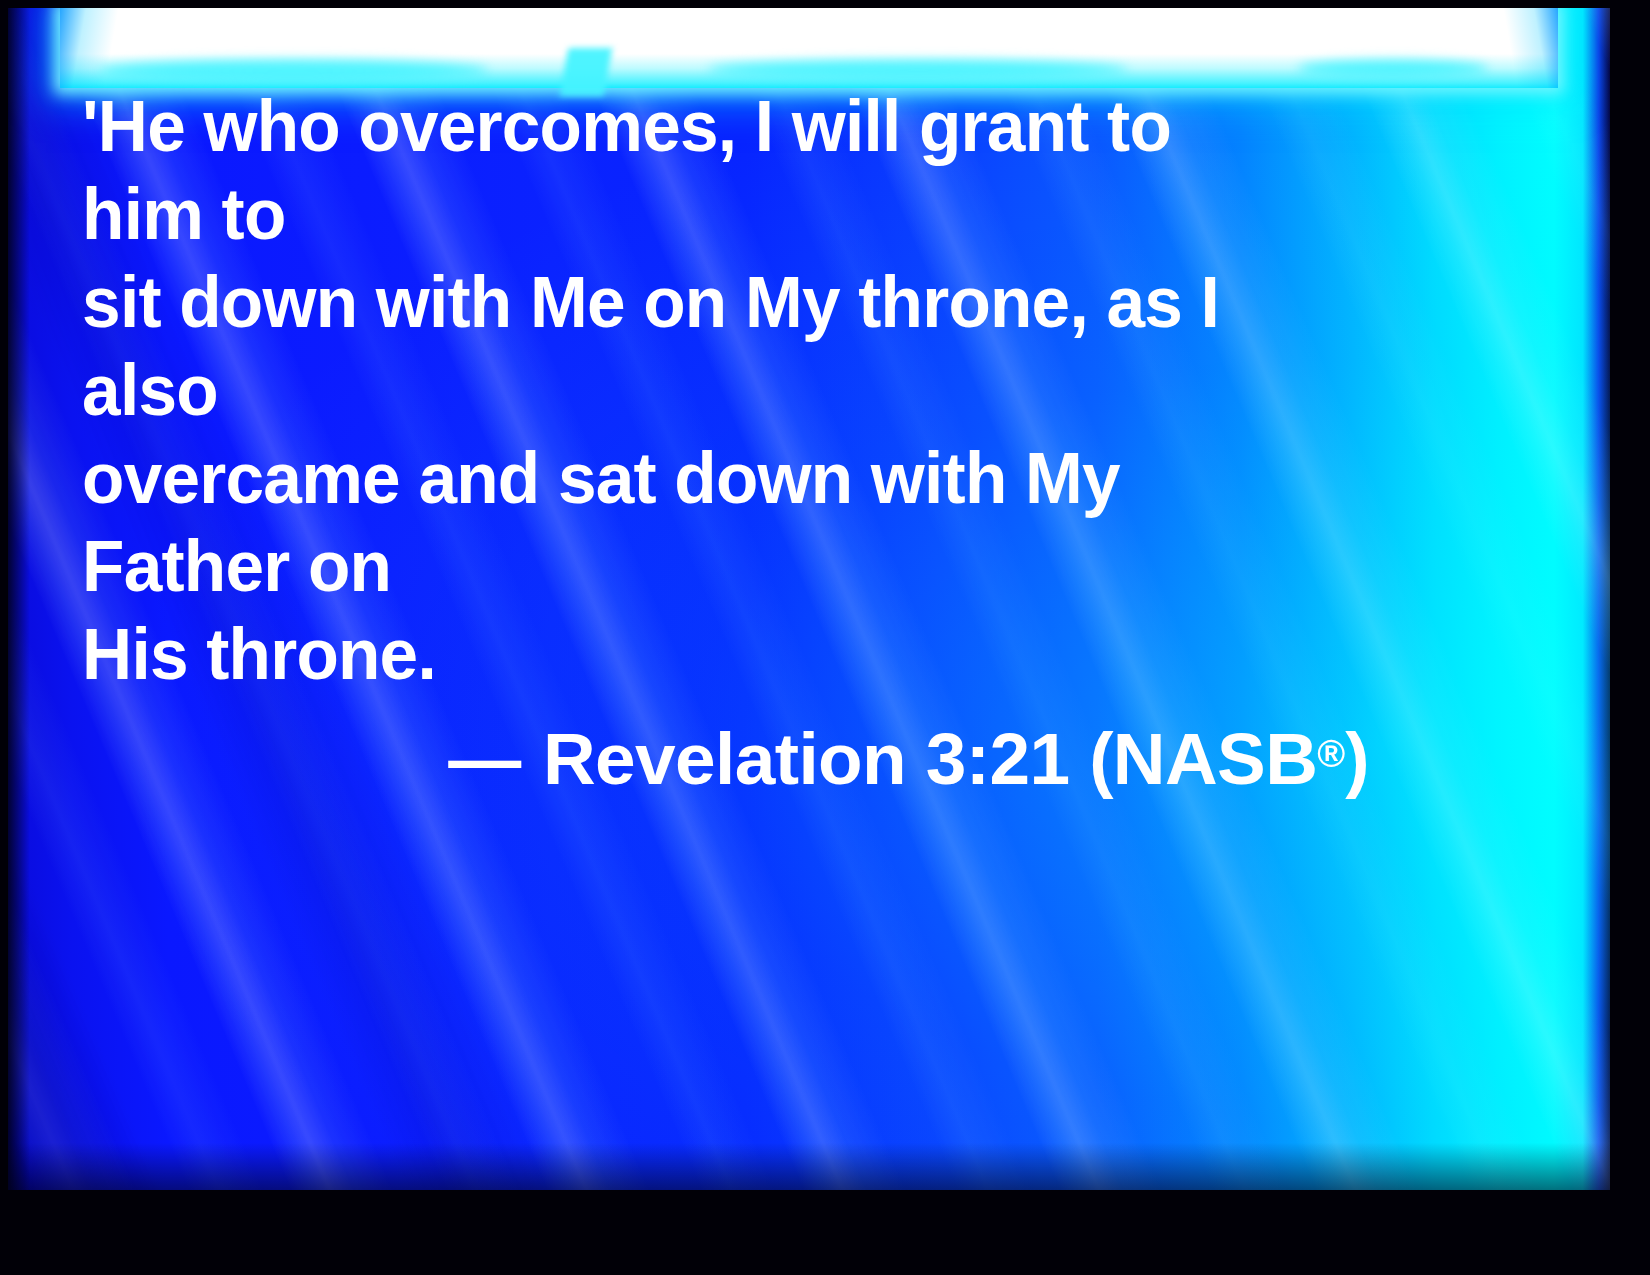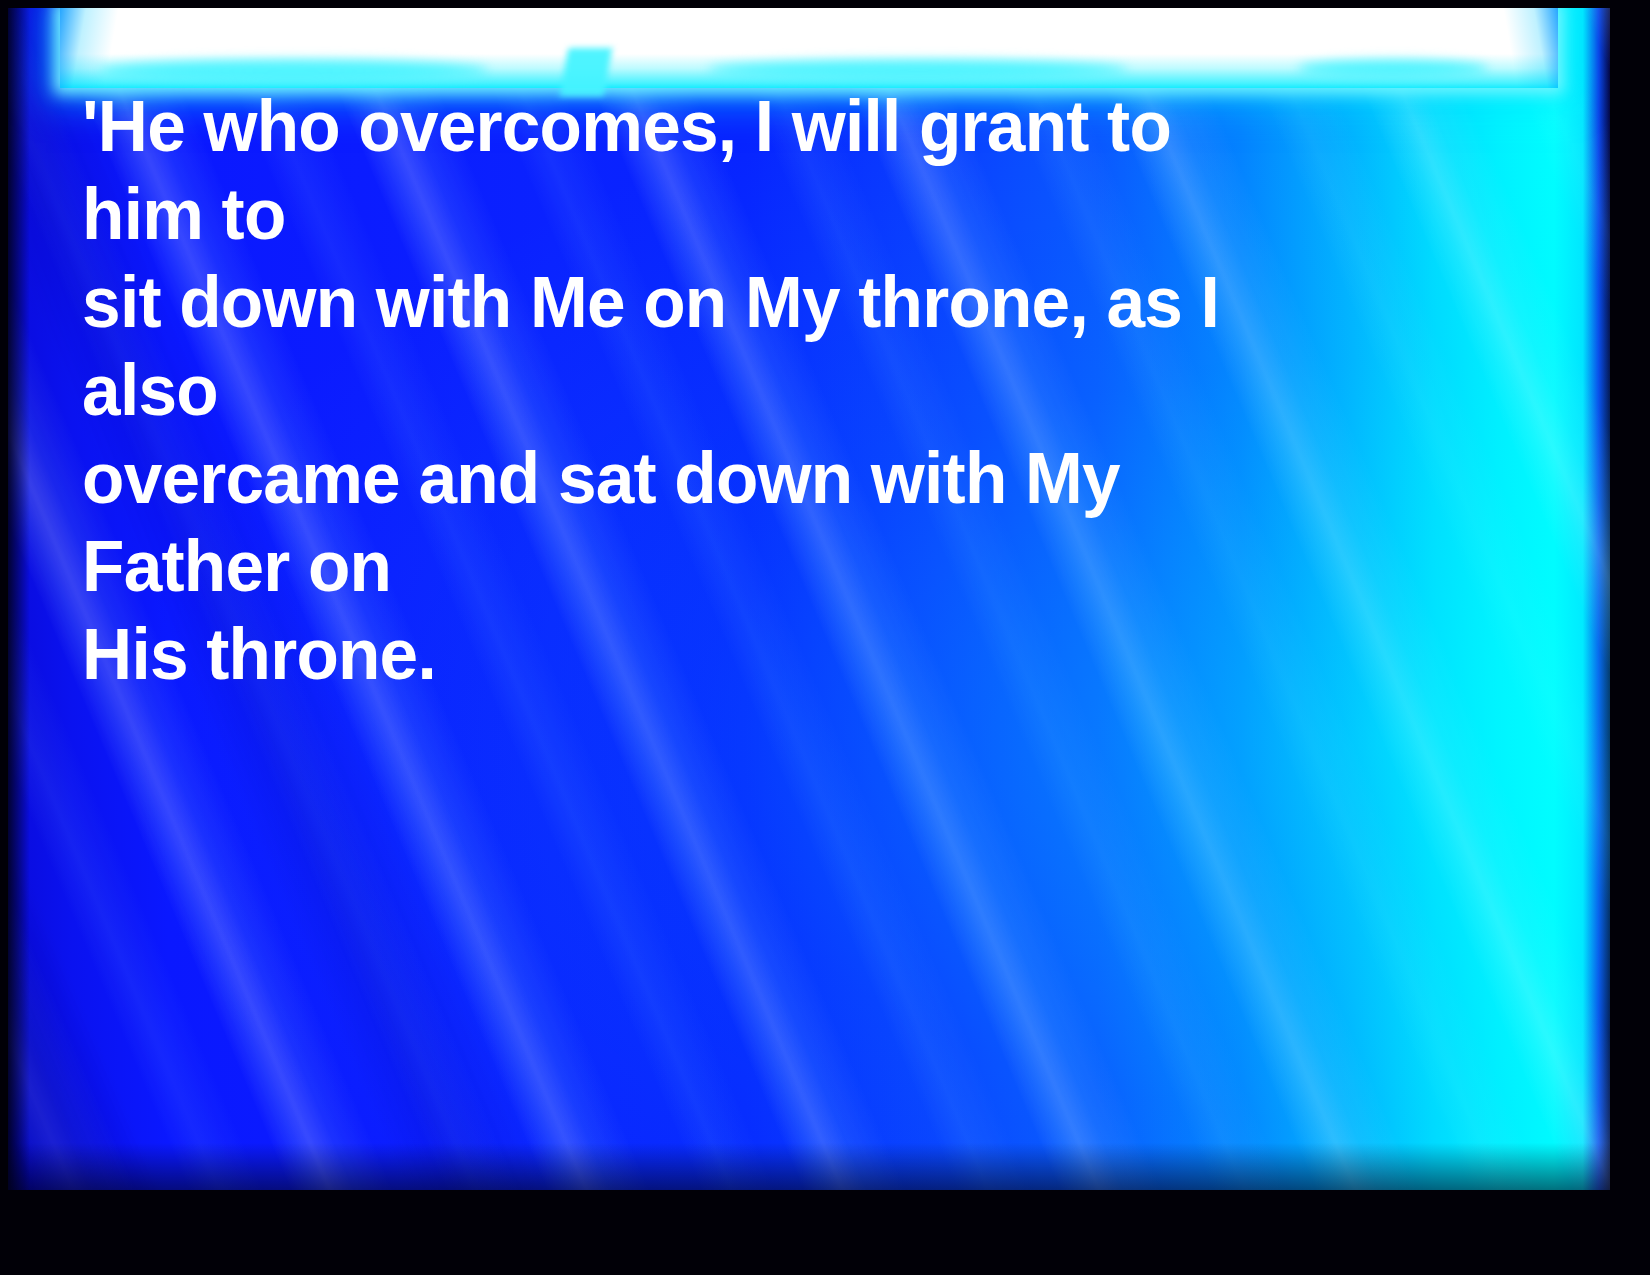--- a/index.html
+++ b/index.html
@@ -247,16 +247,17 @@
     <div class="band-blob" id="blob3"></div>
     <div id="blob-notch"></div>
 
     <div id="textwrap">
 
       <p id="verse">'He who overcomes, I will grant to him to
 sit down with Me on My throne, as I also
 overcame and sat down with My Father on
 His throne.</p>
 
+      <p id="attribution"><span class="dash">—</span><span> </span><span>Revelation</span><span> </span><span>3:21</span><span> </span><span>(</span><span>NASB</span><span class="reg">®</span><span>)</span></p>
 
     </div>
   </div>
 </div>
 
 </body></html>

